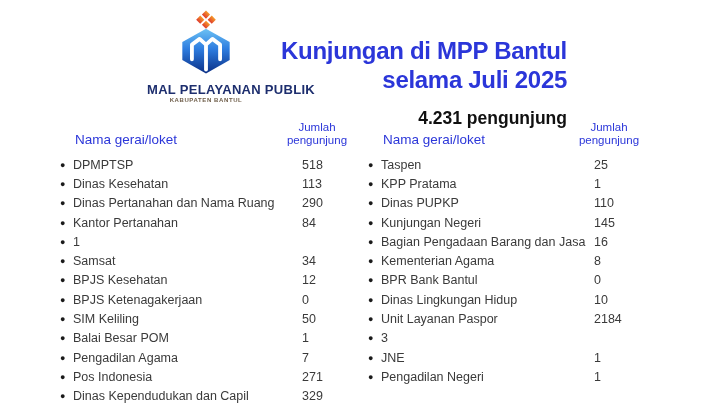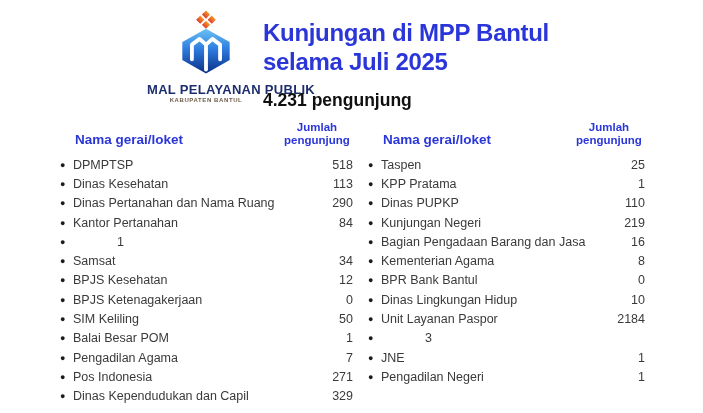--- a/index.html
+++ b/index.html
@@ -6,34 +6,34 @@
   body{
     width:703px;height:413px;background:#ffffff;position:relative;overflow:hidden;
     font-family:"Liberation Sans",sans-serif;
   }
   
   .logo{position:absolute;left:147px;top:8px;width:118px;text-align:center;}
   .logo svg{width:64px;height:72px;display:block;margin:0 auto;}
   .logo-line1{font-size:13px;font-weight:bold;color:#1d2e6e;letter-spacing:.3px;margin-top:2px;white-space:nowrap;}
   .logo-line2{font-size:6px;font-weight:bold;color:#6d5c48;letter-spacing:.6px;white-space:nowrap;}
   
-  .title-block{position:absolute;left:263px;top:18px;width:304px;text-align:left;}
+  .title-block{position:absolute;left:263px;top:36px;width:304px;text-align:right;}
   .title{font-size:24px;font-weight:bold;color:#2b36d9;line-height:29px;letter-spacing:-.3px;margin:0;}
   .subtitle{font-size:17.5px;font-weight:bold;color:#101010;margin-top:14px;}
   
   .col{position:absolute;top:121px;}
   .col-left{left:58px;width:300px;}
   .col-right{left:366px;width:284px;}
   .col-head{display:flex;justify-content:space-between;align-items:flex-end;margin-bottom:8px;}
-  .h-name{font-size:13.5px;font-weight:bold;color:#2b36d9;padding-left:17px;white-space:nowrap;}
-  .h-count{font-size:11.5px;font-weight:bold;color:#2b36d9;width:82px;text-align:center;line-height:13px;}
+  .h-name{font-size:13.5px;font-weight:normal;color:#2b36d9;padding-left:17px;white-space:nowrap;}
+  .h-count{font-size:11.5px;font-weight:normal;color:#2b36d9;width:82px;text-align:center;line-height:13px;}
   .row{display:flex;align-items:center;height:19.3px;font-size:12.5px;color:#3a3a3a;}
   .bullet{width:15px;font-size:9px;color:#1a1a1a;padding-left:2px;box-sizing:border-box;}
   .label{flex:1;white-space:nowrap;overflow:hidden;}
-  .value{width:56px;text-align:right;padding-right:5px;box-sizing:border-box;}
+  .value{width:56px;padding-right:5px;box-sizing:border-box;}
 </style>
 </head>
 <body>
 
 <div>
 
   <div class="logo">
     <svg viewBox="0 0 100 112" aria-hidden="true">
       <defs>
         <linearGradient id="bg" x1="0" y1="0" x2="0" y2="1">
@@ -159,21 +159,21 @@
           <span class="value">1</span>
         </div>
         <div class="row">
           <span class="bullet">●</span>
           <span class="label">Dinas PUPKP</span>
           <span class="value">110</span>
         </div>
         <div class="row">
           <span class="bullet">●</span>
           <span class="label">Kunjungan Negeri</span>
-          <span class="value">219</span>
+          <span class="value">145</span>
         </div>
         <div class="row">
           <span class="bullet">●</span>
           <span class="label">Bagian Pengadaan Barang dan Jasa</span>
           <span class="value">16</span>
         </div>
         <div class="row">
           <span class="bullet">●</span>
           <span class="label">Kementerian Agama</span>
           <span class="value">8</span>

